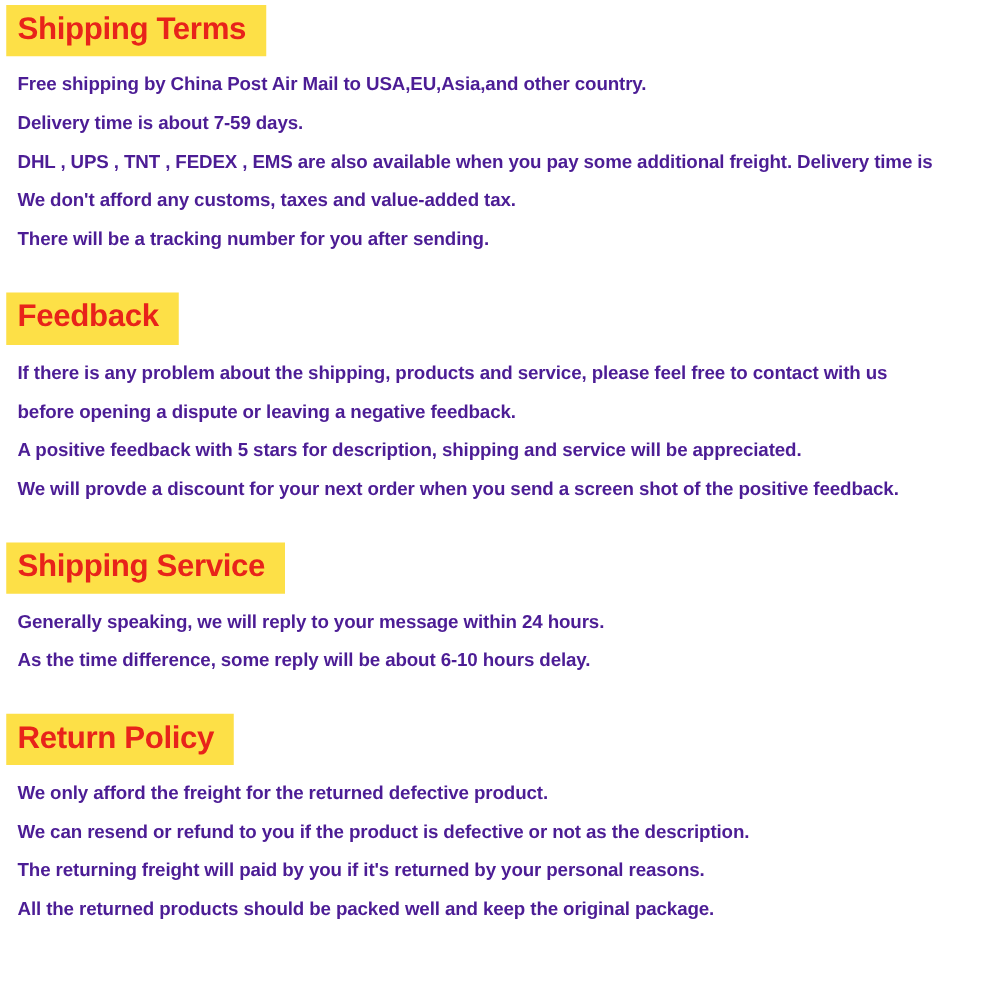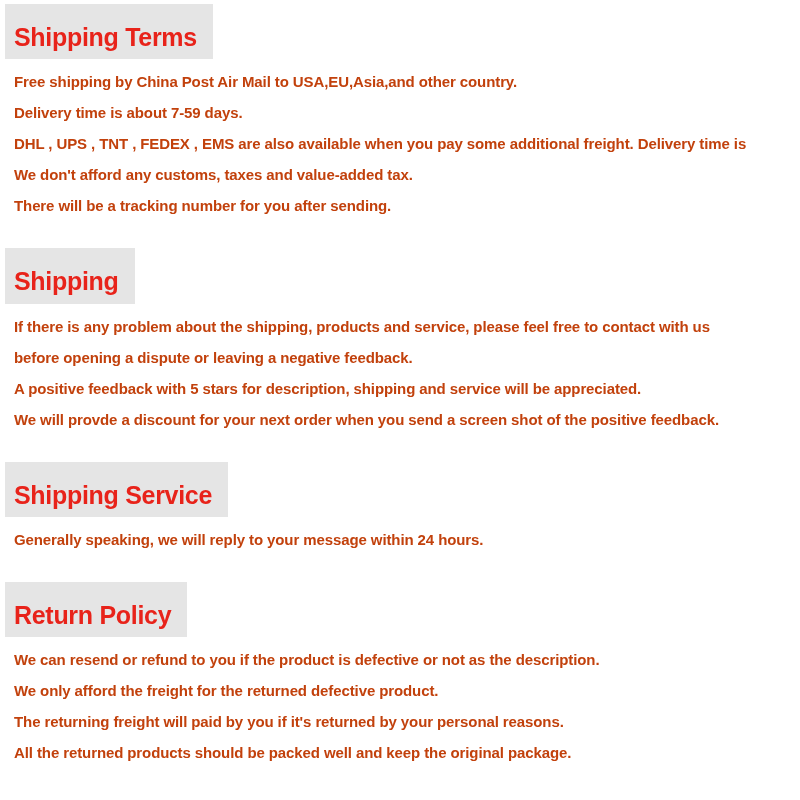--- a/index.html
+++ b/index.html
@@ -22,36 +22,36 @@
     overflow: hidden;
   }
   .section {
     margin: 0;
   }
   .section + .section {
     margin-top: 27px;
   }
   .section-header {
     display: inline-block;
-    background: #e5e5e5;
+    background: #fde047;
     color: #e8231a;
     font-size: 25px;
     font-weight: bold;
     letter-spacing: -0.3px;
-    padding: 20px 16px 9px 9px;
+    padding: 6px 16px 9px 9px;
     margin-left: 5px;
     line-height: 1.05;
   }
   .section-body {
     margin: 7px 0 0 14px;
   }
   .text-line {
     font-size: 15px;
     font-weight: bold;
-    color: #c2410c;
+    color: #4c1d95;
     line-height: 31px;
     letter-spacing: -0.1px;
     white-space: nowrap;
   }
 </style>
 </head>
 <body>
 
 <div class="page">
 
@@ -60,39 +60,40 @@
     <div class="section-body">
       <div class="text-line">Free shipping by China Post Air Mail to USA,EU,Asia,and other country.</div>
       <div class="text-line">Delivery time is about 7-59 days.</div>
       <div class="text-line">DHL , UPS , TNT , FEDEX , EMS are also available when you pay some additional freight. Delivery time is</div>
       <div class="text-line">We don't afford any customs, taxes and value-added tax.</div>
       <div class="text-line">There will be a tracking number for you after sending.</div>
     </div>
   </div>
 
   <div class="section">
-    <div class="section-header">Shipping</div>
+    <div class="section-header">Feedback</div>
     <div class="section-body">
       <div class="text-line">If there is any problem about the shipping, products and service, please feel free to contact with us</div>
       <div class="text-line">before opening a dispute or leaving a negative feedback.</div>
       <div class="text-line">A positive feedback with 5 stars for description, shipping and service will be appreciated.</div>
       <div class="text-line">We will provde a discount for your next order when you send a screen shot of the positive feedback.</div>
     </div>
   </div>
 
   <div class="section">
     <div class="section-header">Shipping Service</div>
     <div class="section-body">
       <div class="text-line">Generally speaking, we will reply to your message within 24 hours.</div>
+      <div class="text-line">As the time difference, some reply will be about 6-10 hours delay.</div>
     </div>
   </div>
 
   <div class="section">
     <div class="section-header">Return Policy</div>
     <div class="section-body">
+      <div class="text-line">We only afford the freight for the returned defective product.</div>
       <div class="text-line">We can resend or refund to you if the product is defective or not as the description.</div>
-      <div class="text-line">We only afford the freight for the returned defective product.</div>
       <div class="text-line">The returning freight will paid by you if it's returned by your personal reasons.</div>
       <div class="text-line">All the returned products should be packed well and keep the original package.</div>
     </div>
   </div>
 
 </div>
 
 </body></html>

